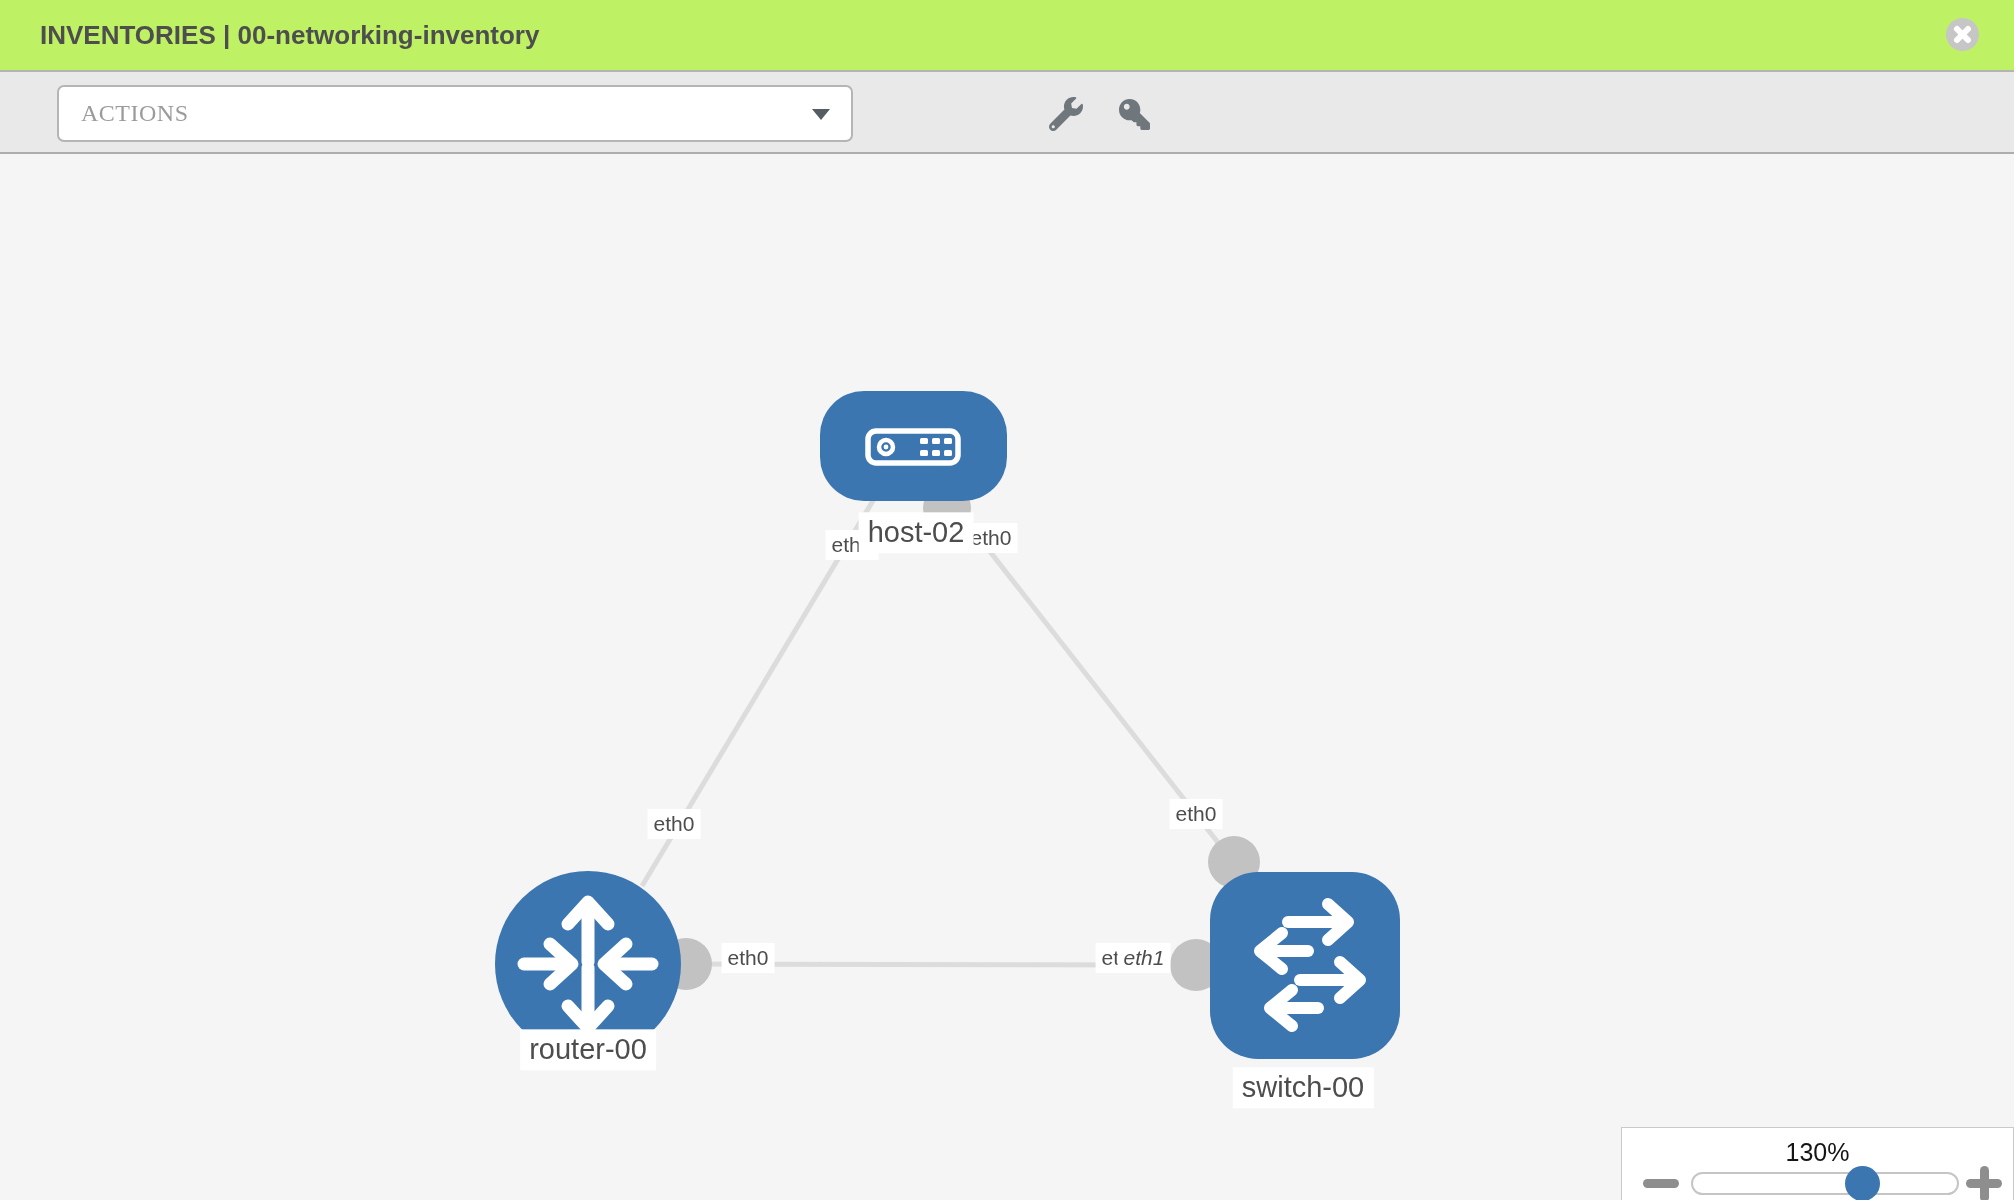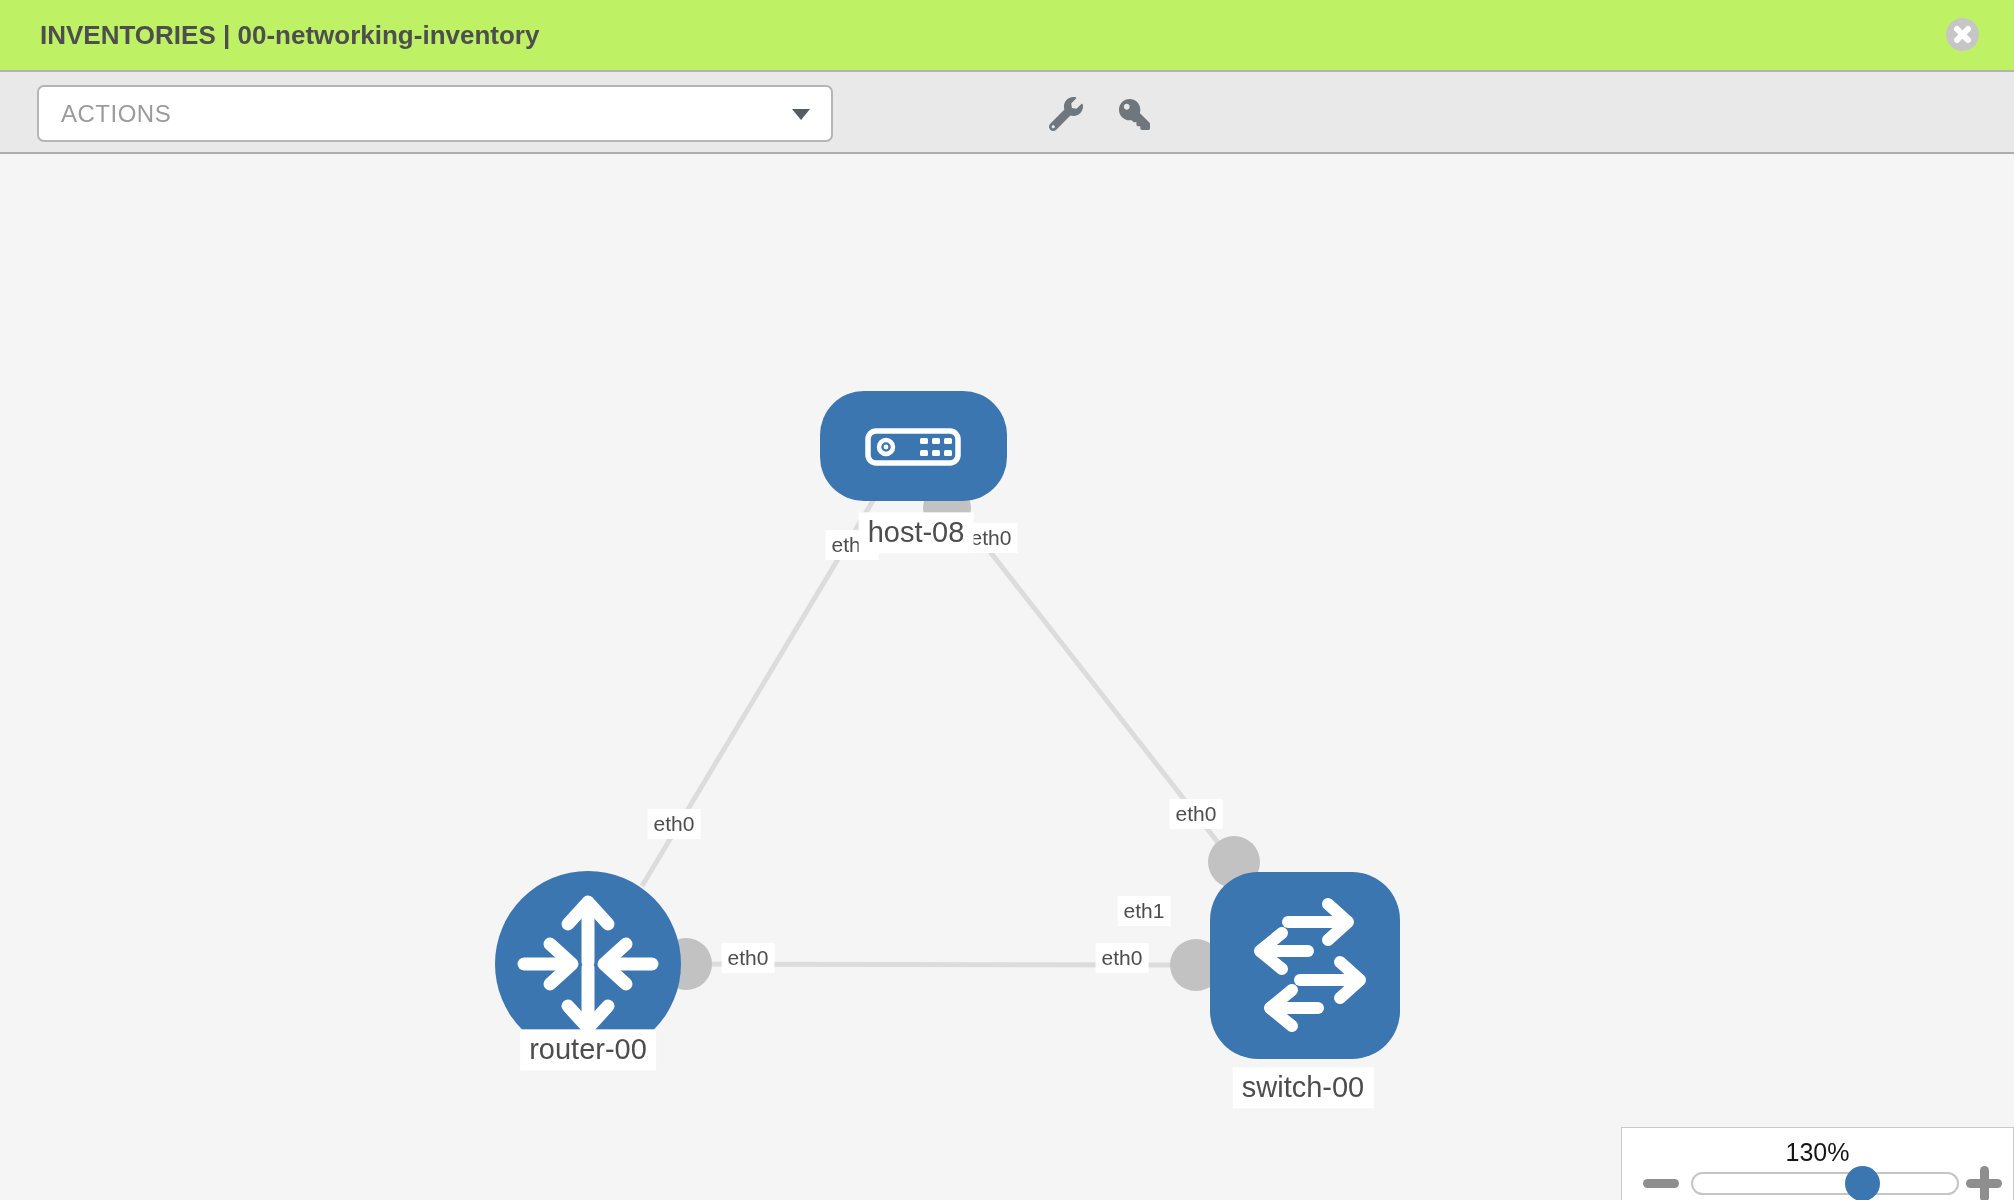--- a/index.html
+++ b/index.html
@@ -19,21 +19,21 @@
   
   .toolbar{position:absolute;top:72px;left:0;right:0;height:80px;
     background:var(--toolbar_bg,#e9e9e9);border-bottom:2px solid #adadad;z-index:30;}
   .select{position:absolute;top:13px;height:57px;background:#fff;
     border:2px solid #b5b5b5;border-radius:7px;box-sizing:border-box;
     display:flex;align-items:center;padding:0 22px;color:#9b9b9b;
     font-size:24px;letter-spacing:.5px;cursor:pointer;}
   .select .caret{position:absolute;right:21px;top:50%;margin-top:-5px;width:0;height:0;
     border-left:9px solid transparent;border-right:9px solid transparent;
     border-top:11px solid #555c63;}
-  .select-actions{left:37px;width:796px;}
+  .select-actions{left:57px;width:796px;font-family:Liberation Serif, serif;}
   .select-search{left:1183px;width:798px;}
   .tool-btn{position:absolute;top:22px;width:40px;height:40px;border:0;background:transparent;
     cursor:pointer;padding:0;display:flex;align-items:center;justify-content:center;}
   .tool-btn-wrench{left:1046px;}
   .tool-btn-key{left:1114px;}
   .tool-btn svg{fill:#6f767c;}
   
   .canvas{position:absolute;top:74px;left:0;right:0;bottom:0;z-index:1;}
   .topology-svg{position:absolute;top:0;left:0;}
   .link{stroke:var(--link_gray,#dcdcdc);stroke-width:5;fill:none;}
@@ -147,31 +147,31 @@
           <path d="M1308 877 L1266 877"></path>
           <path d="M1282 859 L1260 877 L1282 895"></path>
           <path d="M1300 906 L1346 906"></path>
           <path d="M1340 888 L1360 906 L1340 924"></path>
           <path d="M1318 934 L1276 934"></path>
           <path d="M1292 916 L1270 934 L1292 952"></path>
         </g>
       </g>
     </svg>
 
-    <div class="chip node-label" style="left:916px;top:459px;">host-08</div>
+    <div class="chip node-label" style="left:916px;top:459px;">host-02</div>
     <div class="chip node-label" style="left:588px;top:954px;margin-top:22px;">router-00</div>
     <div class="chip node-label" style="left:1303px;top:1014px;">switch-00</div>
 
     <div class="chip iface-label" style="left:852px;top:471px;">eth0</div>
     <div class="chip iface-label" style="left:991px;top:464px;">eth0</div>
     <div class="chip iface-label" style="left:674px;top:750px;">eth0</div>
     <div class="chip iface-label" style="left:1196px;top:740px;">eth0</div>
     <div class="chip iface-label" style="left:748px;top:884px;">eth0</div>
     <div class="chip iface-label iface-ghost" style="left:1122px;top:884px;">eth0</div>
-    <div class="chip iface-label iface-front" style="left:1144px;top:837px;">eth1</div>
+    <div class="chip iface-label iface-front" style="left:1144px;top:884px;font-style:italic;">eth1</div>
   </div>
 
   <div class="zoom-panel">
     <div class="zoom-value">130%</div>
     <button class="zoom-minus">
       <span class="bar-h"></span>
     </button>
     <div class="zoom-track"></div>
     <div class="zoom-thumb"></div>
     <button class="zoom-plus">

